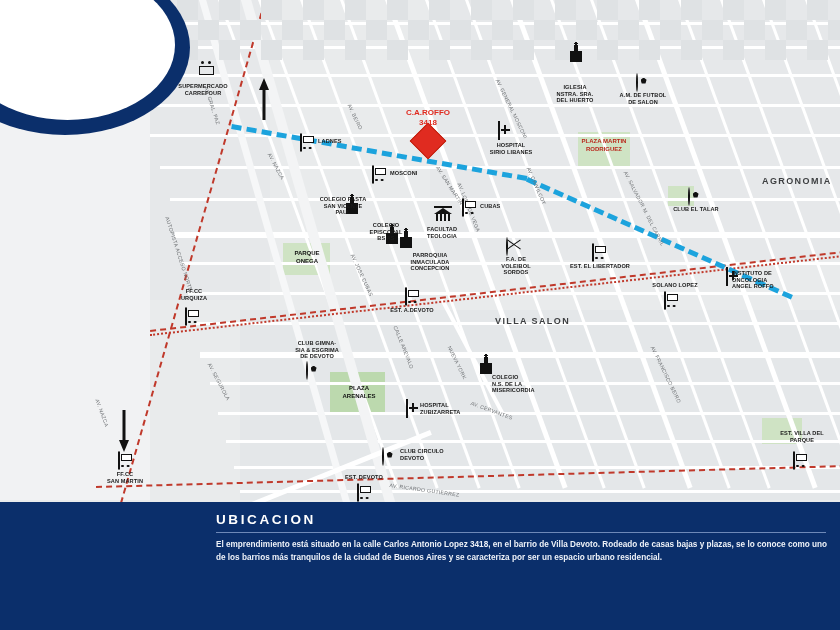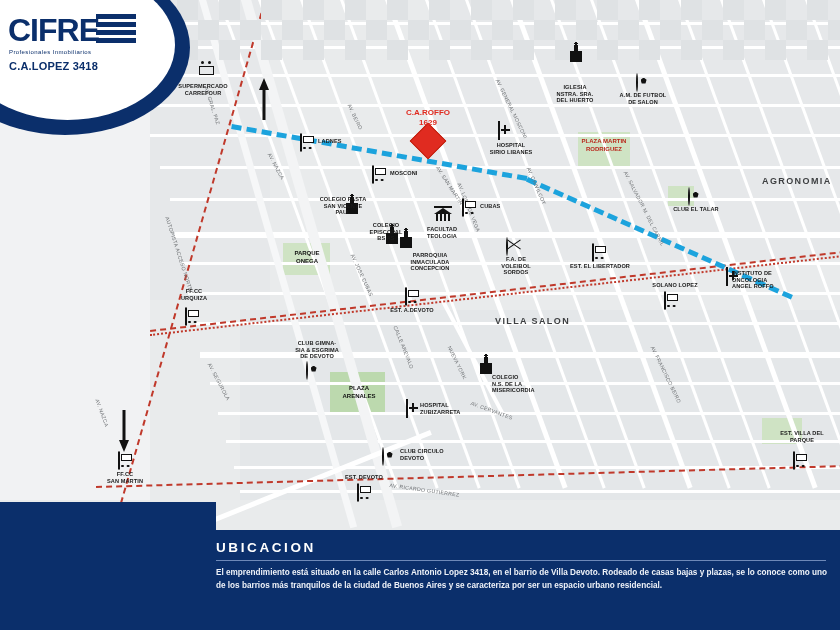--- a/index.html
+++ b/index.html
@@ -101,21 +101,21 @@
   .plaza-lbl.red{color:#b9271b;}
   .hood{position:absolute;font-size:9px;font-weight:bold;color:#3d3f41;letter-spacing:1.4px;z-index:26;}
 
   .stname{position:absolute;font-size:5.2px;color:#6d7073;letter-spacing:.3px;z-index:24;
     transform-origin:0 0;white-space:nowrap;}
 
   .arrow{position:absolute;z-index:27;}
   .arrow svg{display:block;}
 
   
-  .panel{position:absolute;left:0;bottom:0;width:840px;height:100px;background:#0b2f6b;z-index:50;color:#fff;}
+  .panel{position:absolute;left:0;bottom:0;width:840px;height:128px;background:#0b2f6b;z-index:50;color:#fff;}
   .panel-title{position:absolute;left:216px;top:10px;font-size:13.5px;font-weight:bold;letter-spacing:2.6px;}
   .panel-rule{position:absolute;left:216px;top:30px;width:610px;height:1px;background:#6e89b8;}
   .panel-p{position:absolute;left:216px;width:612px;font-size:8.2px;line-height:13px;color:#eef2f8;}
   .panel-p.p1{top:36px;font-weight:bold;}
   .panel-p.p2{top:78px;}
   .panel-left{position:absolute;left:0;bottom:0;width:216px;height:128px;background:#0b2f6b;}
 </style>
 </head>
 <body>
 
@@ -275,21 +275,21 @@
 
     <div class="plaza-lbl" style="left:283px;top:250px;width:48px;">PARQUE
 ONEGA</div>
     <div class="plaza-lbl" style="left:332px;top:385px;width:54px;">PLAZA
 ARENALES</div>
     <div class="plaza-lbl red" style="left:577px;top:138px;width:54px;">PLAZA
 MARTIN
 RODRIGUEZ</div>
 
     <div class="pin-lbl" style="left:388px;top:108px;width:80px;">C.A.ROFFO</div>
-    <div class="pin-lbl" style="left:388px;top:118px;width:80px;">1629</div>
+    <div class="pin-lbl" style="left:388px;top:118px;width:80px;">3418</div>
     <div class="pin" style="left:415px;top:128px;"></div>
 
     <div class="poi" style="left:196px;top:64px;">
       <div class="poi-ic" style="left:2px;top:0;"><span class="cart-ic"><i class="bx"></i><i class="w1"></i><i class="w2"></i></span></div>
       <div class="poi-lbl" style="left:-36px;top:19px;width:86px;text-align:center;">SUPERMERCADO
 CARREFOUR</div>
     </div>
 
     <div class="poi" style="left:300px;top:134px;">
       <div class="poi-ic"><span class="bus-ic"></span></div>
@@ -410,32 +410,20 @@
     <div class="poi" style="left:386px;top:444px;">
       <div class="poi-ic" style="left:-4px;top:4px;"><span class="soccer-ic"></span></div>
       <div class="poi-lbl" style="left:14px;top:4px;width:54px;">CLUB CIRCULO
 DEVOTO</div>
     </div>
 
   </div>
 
   <div class="swoosh"></div>
   <div class="swoosh2"></div>
-  <div class="logo-wrap">
-    <div class="logo-curve"></div>
-    <div class="logo-cifre">CIFRE</div>
-    <div class="logo-bars">
-      <i style="left:0;top:0;width:40px;height:5px;"></i>
-      <i style="left:0;top:8px;width:40px;height:5px;"></i>
-      <i style="left:0;top:16px;width:40px;height:5px;"></i>
-      <i style="left:0;top:24px;width:40px;height:5px;"></i>
-    </div>
-    <div class="logo-sub">Profesionales Inmobiliarios</div>
-    <div class="logo-addr">C.A.LOPEZ 3418</div>
-  </div>
 
   <div class="panel">
     <div class="panel-left"></div>
     <div class="panel-title">UBICACION</div>
     <div class="panel-rule"></div>
     <div class="panel-p p1">El emprendimiento está situado en la calle Carlos Antonio Lopez 3418, en el barrio de Villa Devoto. Rodeado de casas bajas y plazas, se lo conoce como uno de los barrios más tranquilos de la ciudad de Buenos Aires y se caracteriza por ser un espacio urbano residencial.</div>
   </div>
 
 </div>
 

